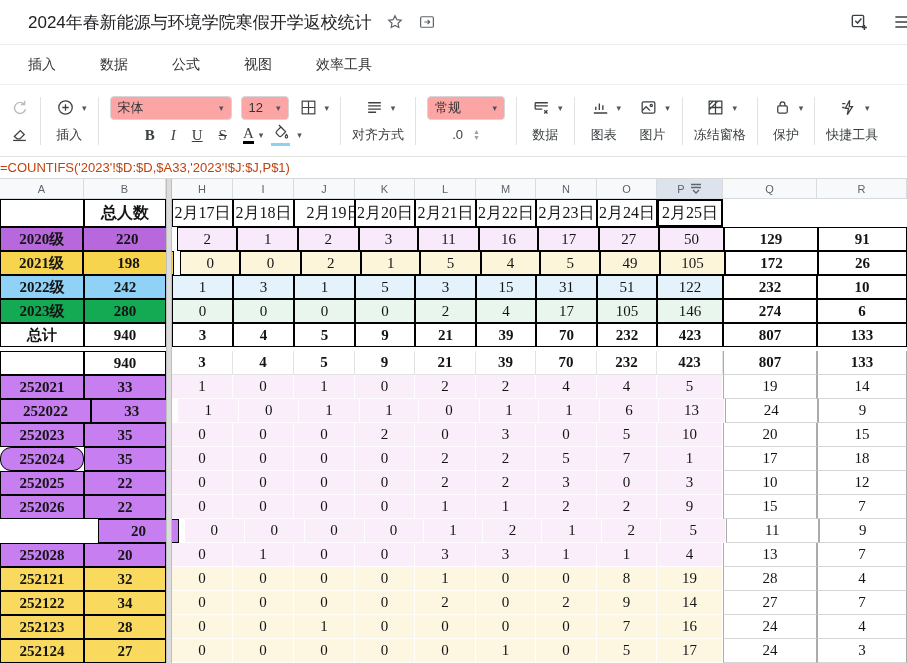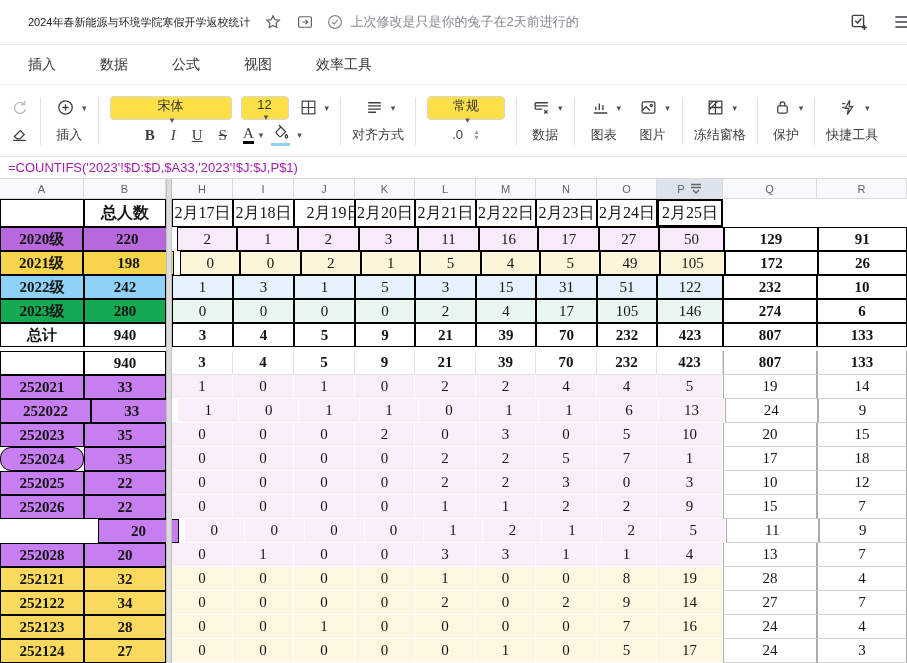--- a/index.html
+++ b/index.html
@@ -1,44 +1,44 @@
 <!DOCTYPE html>
 <html><head>
 <meta charset="utf-8">
 <style>
   html,body{margin:0;padding:0;background:#fff;}
   #app{position:relative;width:907px;height:663px;overflow:hidden;background:#fff;
        font-family:"Liberation Sans","DejaVu Sans",sans-serif;color:#202124;}
   
   .titlebar{height:45px;display:flex;align-items:center;border-bottom:1px solid #ececec;box-sizing:border-box;padding-left:28px;}
-  .doc-title{font-size:11px;color:#202124;white-space:nowrap;}
+  .doc-title{font-size:17px;color:#202124;white-space:nowrap;}
   .tb-ic{width:18px;height:18px;margin-left:14px;flex:0 0 auto;}
   .tb-ic svg{width:18px;height:18px;display:block;}
   .saved-note{display:flex;align-items:center;margin-left:12px;color:#85898e;font-size:13px;white-space:nowrap;}
   .saved-note .tb-ic{margin-left:0;margin-right:6px;}
   .titlebar-right{margin-left:auto;display:flex;align-items:center;}
   .titlebar-right .tb-ic{width:20px;height:20px;margin-left:22px;}
   .titlebar-right .tb-ic svg{width:20px;height:20px;}
   
   .menubar{height:40px;display:flex;align-items:center;padding-left:28px;border-bottom:1px solid #f0f0f0;box-sizing:border-box;}
   .menu-item{font-size:14px;color:#333;margin-right:44px;cursor:default;white-space:nowrap;}
   
   .toolbar{height:72px;display:flex;align-items:center;border-bottom:1px solid #e3e3e3;box-sizing:border-box;padding:0 4px;overflow:hidden;}
   .tgroup{display:flex;flex-direction:column;align-items:center;justify-content:space-between;height:52px;padding:0 6px;flex:0 0 auto;}
   .tsep{width:1px;height:48px;background:#e2e2e2;margin:0 5px;flex:0 0 auto;}
   .trowtop{display:flex;align-items:center;height:26px;}
   .trowbot{display:flex;align-items:center;height:24px;font-size:13px;color:#3c4043;white-space:nowrap;}
   .caret{font-size:9px;color:#52565b;margin-left:3px;}
-  .selbox{border:1px solid #d5d7da;border-radius:4px;height:24px;display:flex;align-items:center;justify-content:space-between;padding:0 7px;font-size:13px;color:#333;box-sizing:border-box;background:#fde047;flex-direction:column;}
+  .selbox{border:1px solid #d5d7da;border-radius:4px;height:24px;display:flex;align-items:center;justify-content:space-between;padding:0 7px;font-size:13px;color:#333;box-sizing:border-box;background:#fca5a5;}
   .icbtn{display:flex;align-items:center;margin:0 4px;}
   .icbtn svg{width:19px;height:19px;display:block;}
   .fmtbtn{font-family:"Liberation Serif",serif;font-size:15px;color:#3c4043;margin:0 8px;line-height:20px;}
   .spinner{display:flex;flex-direction:column;margin-left:10px;color:#9aa0a6;font-size:7px;line-height:6px;}
   
-  .formulabar{height:22px;border-bottom:1px solid #d8d8d8;box-sizing:border-box;display:flex;align-items:center;padding-left:8px;font-size:13px;color:#a21caf;white-space:nowrap;}
+  .formulabar{height:22px;border-bottom:1px solid #d8d8d8;box-sizing:border-box;display:flex;align-items:center;font-size:13px;color:#c2410c;white-space:nowrap;}
   
   .sheet{position:relative;width:907px;height:484px;overflow:hidden;background:#fff;}
   .letters{display:flex;height:20px;background:#f8f9fa;box-sizing:border-box;}
   .lcell{box-sizing:border-box;display:flex;align-items:center;justify-content:center;font-size:11px;color:#5f6368;border-right:1px solid #d8dbe0;border-bottom:1px solid #d8dbe0;height:20px;}
   .lcell.sel{background:#dde3ec;}
   .lcell .colmenu{margin-left:5px;display:flex;}
   .spacercell{box-sizing:border-box;height:100%;}
   .pane-divider{position:absolute;left:166px;top:0;width:6px;height:484px;background:#dcdcdc;border-left:1px solid #bfbfbf;border-right:1px solid #bfbfbf;box-sizing:border-box;z-index:5;}
   .trow{display:flex;height:24px;}
   .trow.hrow{height:28px;}
@@ -67,29 +67,20 @@
       <svg viewBox="0 0 24 24" fill="none" stroke="#5f6368" stroke-width="1.6">
           <path d="M12 3.6l2.5 5.3 5.8.7-4.3 4 1.1 5.7L12 16.5l-5.1 2.8 1.1-5.7-4.3-4 5.8-.7z"></path>
         </svg>
     </span>
     <span class="tb-ic">
       <svg viewBox="0 0 24 24" fill="none" stroke="#5f6368" stroke-width="1.6">
           <rect x="3.5" y="5" width="17" height="14" rx="1.5"></rect>
           <path d="M8.5 12h7M12.8 9.2L15.6 12l-2.8 2.8"></path>
         </svg>
     </span>
-    <div class="saved-note">
-      <span class="tb-ic">
-        <svg viewBox="0 0 24 24" fill="none" stroke="#85898b" stroke-width="1.6">
-            <circle cx="12" cy="12" r="8.5"></circle>
-            <path d="M8.2 12.2l2.6 2.6 4.8-5.6"></path>
-          </svg>
-      </span>
-      <span>上次修改是只是你的兔子在2天前进行的</span>
-    </div>
     <div class="titlebar-right">
       <span class="tb-ic">
         <svg viewBox="0 0 24 24" fill="none" stroke="#3c4043" stroke-width="1.7">
             <rect x="4" y="4" width="13.5" height="13.5" rx="1.5"></rect>
             <path d="M7.5 10.5l2.8 2.8 4.6-5.4"></path>
             <path d="M18.5 15.5v6M15.5 18.5h6" stroke-width="1.9"></path>
           </svg>
       </span>
       <span class="tb-ic" style="margin-left:18px;">
         <svg viewBox="0 0 24 24" fill="none" stroke="#3c4043" stroke-width="2">

